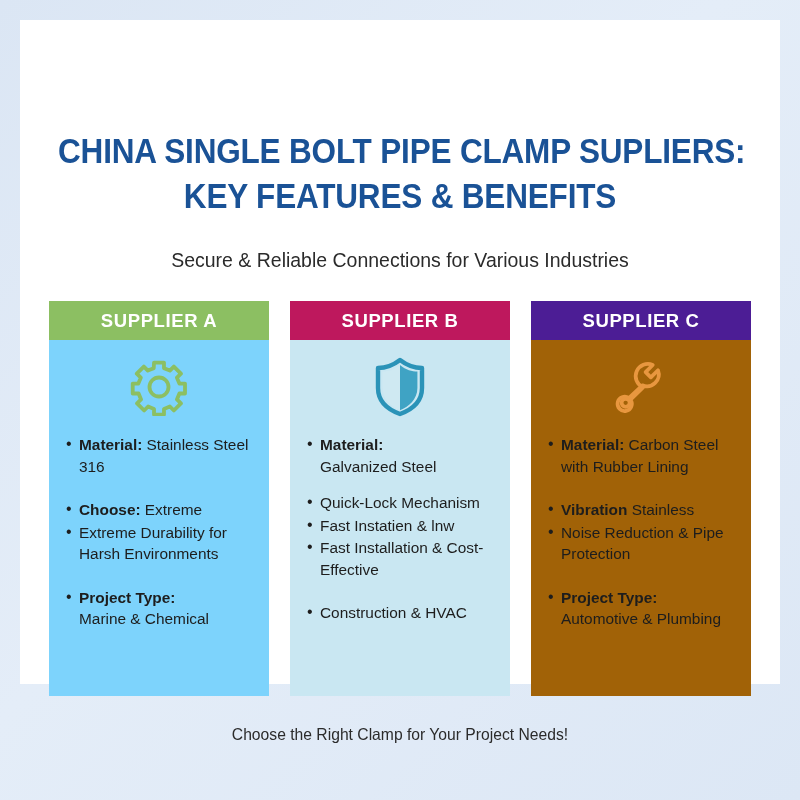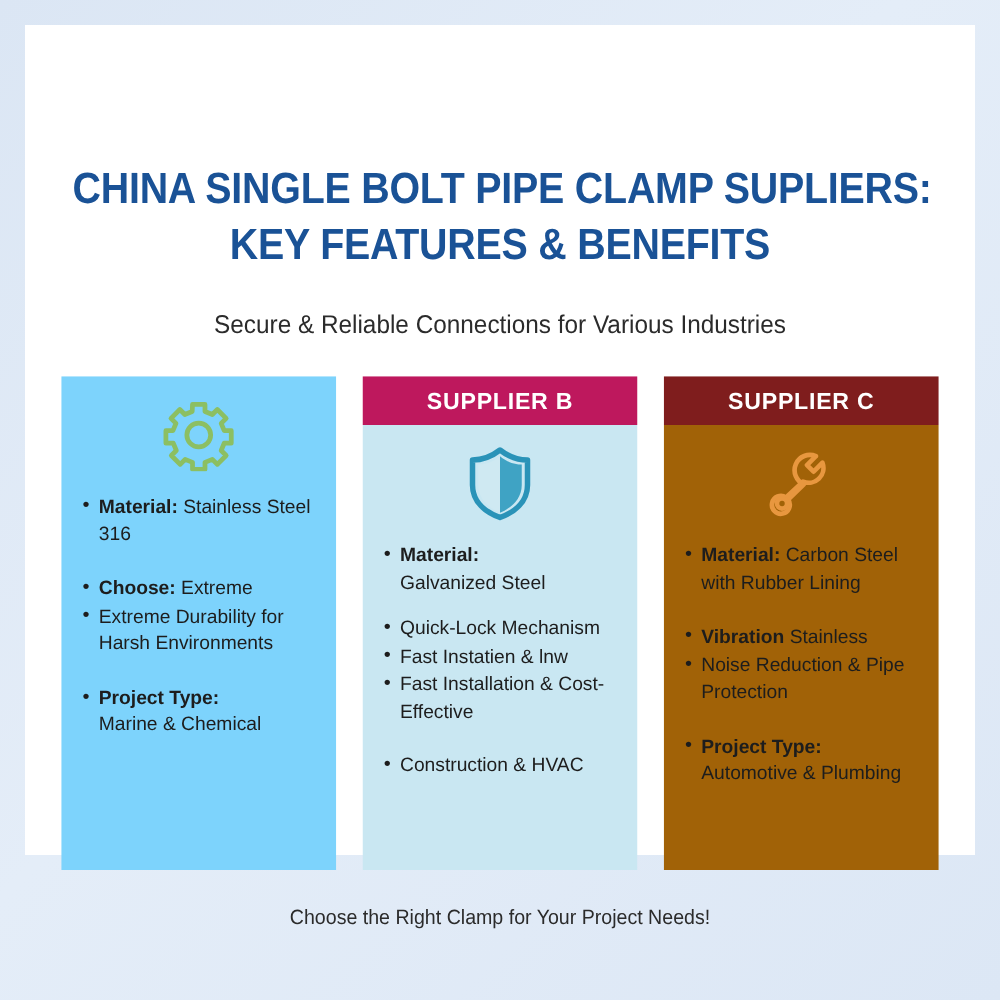--- a/index.html
+++ b/index.html
@@ -114,21 +114,21 @@
   .gap-lg { height: 21px; }
   .gap-md { height: 14px; }
 
   
   .card-a .card-header { background: #8cbf62; }
   .card-a .card-body   { background: #7dd3fc; }
   
   .card-b .card-header { background: #be185d; }
   .card-b .card-body   { background: #c9e7f2; }
   
-  .card-c .card-header { background: #7f1d1d; }
+  .card-c .card-header { background: #4c1d95; }
   .card-c .card-body   { background: #a16207; }
 
   .footer {
     position: absolute;
     left: 0;
     top: 705px;
     width: 760px;
     text-align: center;
     font-size: 16.5px;
     color: #2b2b2b;
@@ -144,20 +144,21 @@
   <div class="title-block">
     <div class="title-line">CHINA SINGLE BOLT PIPE CLAMP SUPLIERS:</div>
     <div class="title-line">KEY FEATURES &amp; BENEFITS</div>
   </div>
 
   <div class="subtitle">Secure &amp; Reliable Connections for Various Industries</div>
 
   <div class="columns">
 
     <div class="card card-a">
+      <div class="card-header">SUPPLIER A</div>
       <div class="card-body">
         <div class="icon-wrap">
           <svg width="58" height="58" viewBox="0 0 64 64" fill="none" stroke="#8cbf62" stroke-width="4.2" stroke-linejoin="round">
             <path d="M26.5 5 h11 v6.2 l6.5 2.7 l4.4-4.4 l7.8 7.8 l-4.4 4.4 l2.7 6.5 h6.2 v11 h-6.2 l-2.7 6.5 l4.4 4.4 l-7.8 7.8 l-4.4-4.4 l-6.5 2.7 v6.2 h-11 v-6.2 l-6.5-2.7 l-4.4 4.4 l-7.8-7.8 l4.4-4.4 l-2.7-6.5 H3 v-11 h6.2 l2.7-6.5 l-4.4-4.4 l7.8-7.8 l4.4 4.4 l6.5-2.7 z"></path>
             <circle cx="32" cy="32" r="10.5"></circle>
           </svg>
         </div>
         <div class="bullets">
           <div class="bullet">
             <b>Material:</b>

